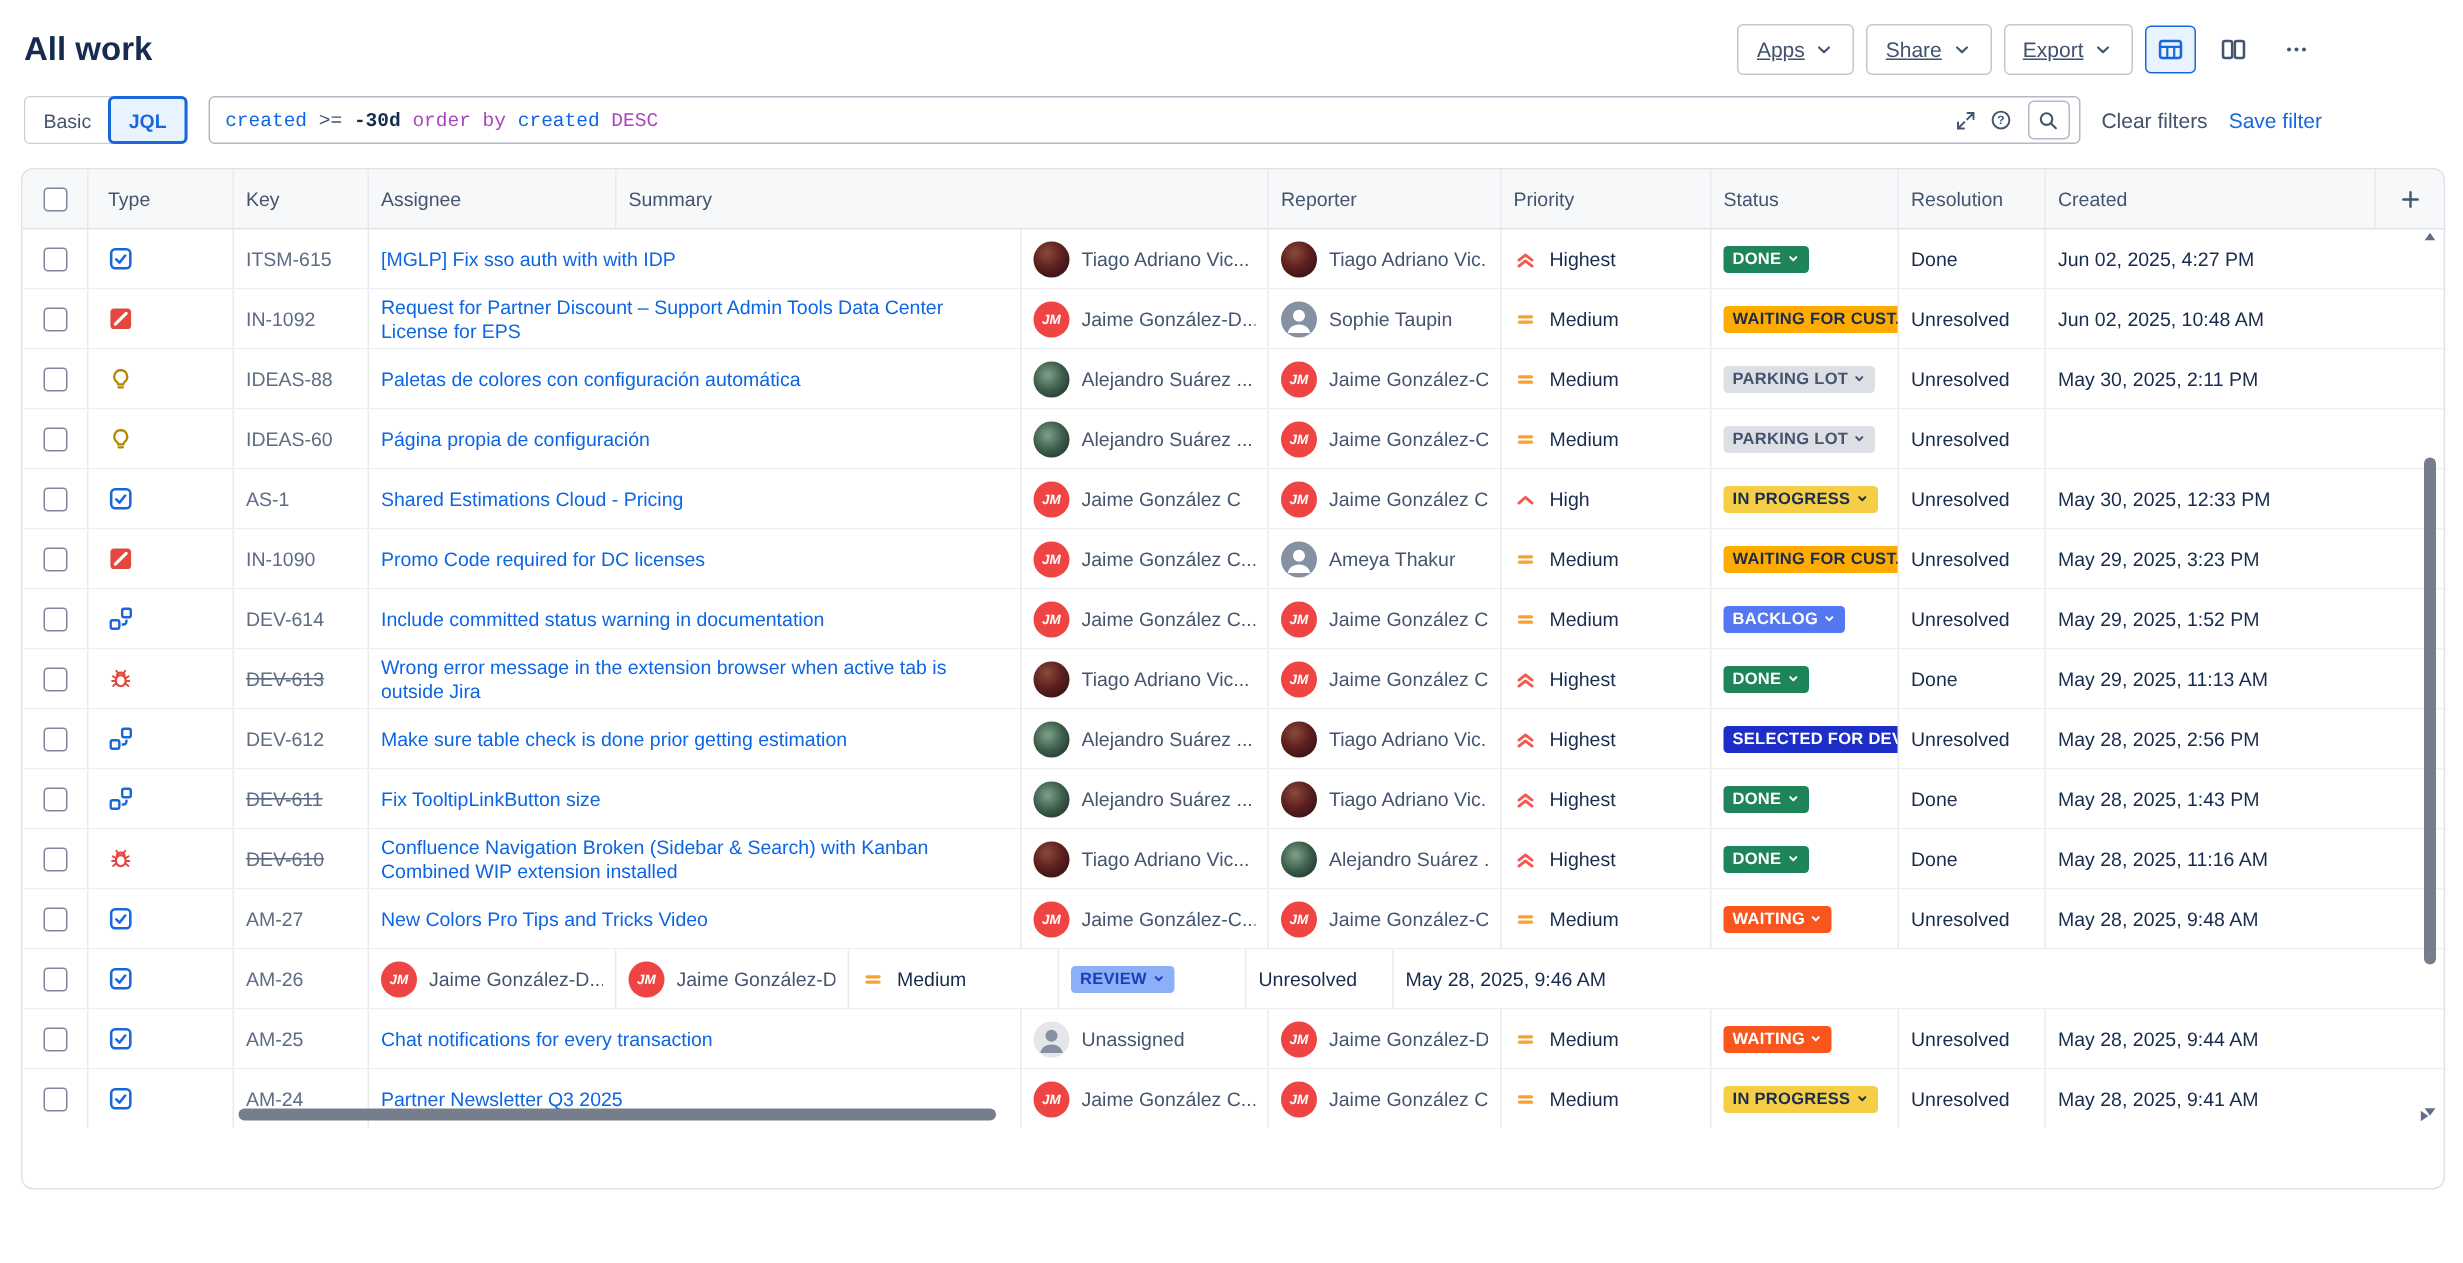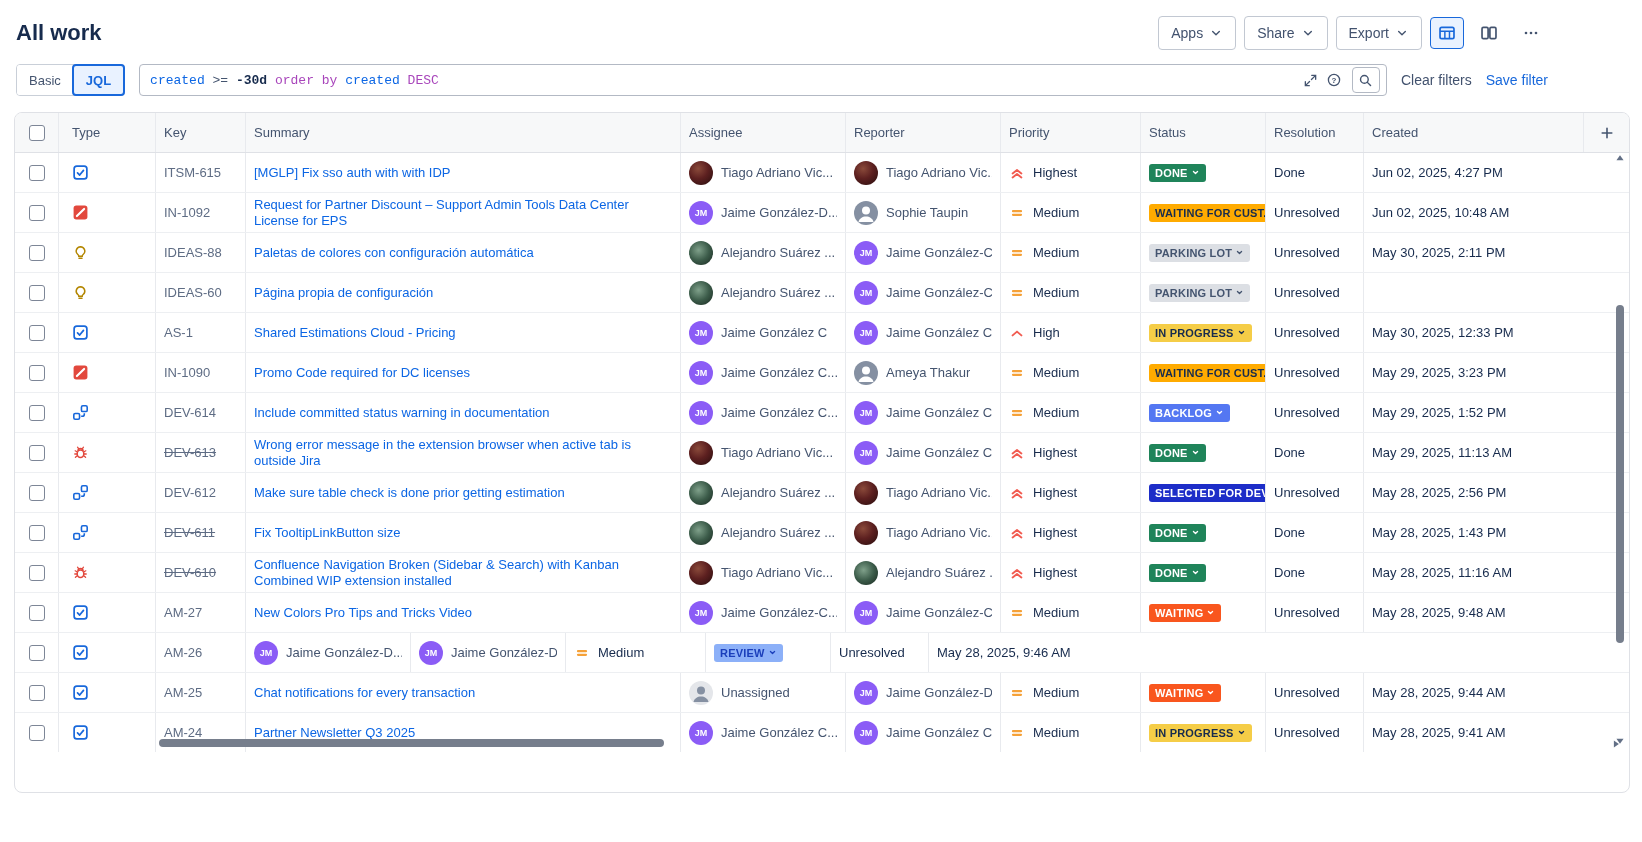--- a/index.html
+++ b/index.html
@@ -8,21 +8,21 @@
   .page { width:1642px; height:842px; position:relative; }
 
   
   .topbar { display:flex; align-items:center; justify-content:space-between;
     padding:16px 94px 0 16px; }
   .title { font-size:22px; font-weight:700; color:#172B4D; }
   .topbar-actions { display:flex; align-items:center; gap:8px; }
   .btn { display:flex; align-items:center; gap:6px; height:32px; padding:16px 12px;
     background:#fff; border:1px solid #C2C8D2; border-radius:4px;
     font-size:14px; font-weight:500; color:#42526E; cursor:pointer;
-    font-family:inherit; }
+    font-family:inherit;text-decoration:underline; }
   .iconbtn { display:flex; align-items:center; justify-content:center; width:34px; height:32px;
     background:#fff; border:none; border-radius:4px; cursor:pointer; }
   .iconbtn.active { background:#E9F2FF; border:1px solid #1868DB; }
   .icon { display:inline-flex; align-items:center; justify-content:center; }
 
   
   .filterbar { display:flex; align-items:center; gap:14px; padding:14px 94px 0 16px; }
   .seg { display:flex; align-items:center; border:1px solid #C9CFD8; border-radius:4px; height:32px; }
   .seg-basic { padding:0 12px; font-size:13px; color:#44546F; background:#fff; border:none;
     font-family:inherit; cursor:pointer; height:30px; border-radius:3px 0 0 3px; }
@@ -63,21 +63,21 @@
 
   .checkbox { width:16px; height:16px; border:1.5px solid #7D8697; border-radius:3px;
     background:#fff; cursor:pointer; }
   .key-text { font-size:13px; color:#5E6C84; white-space:nowrap; }
   .key-text.struck { text-decoration:line-through; }
   .summary-text { font-size:13px; line-height:16px; color:#0C66E4; max-height:32px;
     overflow:hidden; cursor:pointer; }
   .avatar { width:24px; height:24px; min-width:24px; border-radius:50%; display:flex;
     align-items:center; justify-content:center; font-size:9px; font-weight:700; color:#fff;
     overflow:hidden; }
-  .av-jm { background:#8b5cf6; }
+  .av-jm { background:#ef4444;font-style:italic; }
   .av-photo-red { background:radial-gradient(circle at 38% 32%, #8a4a3a 0%, #5d2020 45%, #260d0d 100%); }
   .av-photo-green { background:radial-gradient(circle at 40% 38%, #7fa08a 0%, #3c5c4a 50%, #17261e 100%); }
   .av-generic { background:#8590A2; }
   .av-unassigned { background:#E4E6EA; }
   .person-name { font-size:13px; color:#44546F; white-space:nowrap; overflow:hidden; }
   .prio-label { font-size:13px; color:#172B4D; }
   .badge { display:inline-flex; align-items:center; gap:3px; padding:3px 6px; border-radius:3px;
     font-size:11px; font-weight:700; letter-spacing:.2px; white-space:nowrap; cursor:pointer; }
   .plain-text { font-size:13px; color:#172B4D; white-space:nowrap; }
 
@@ -195,25 +195,25 @@
     <div class="thead">
         <div class="hcell c-select">
           <div class="checkbox"></div>
         </div>
         <div class="hcell c-type">
           <span class="hlabel">Type</span>
         </div>
         <div class="hcell c-key">
           <span class="hlabel">Key</span>
         </div>
+        <div class="hcell c-assignee">
+          <span class="hlabel">Assignee</span>
+        </div>
         <div class="hcell c-summary">
           <span class="hlabel">Summary</span>
-        </div>
-        <div class="hcell c-assignee">
-          <span class="hlabel">Assignee</span>
         </div>
         <div class="hcell c-reporter">
           <span class="hlabel">Reporter</span>
         </div>
         <div class="hcell c-priority">
           <span class="hlabel">Priority</span>
         </div>
         <div class="hcell c-status">
           <span class="hlabel">Status</span>
         </div>

